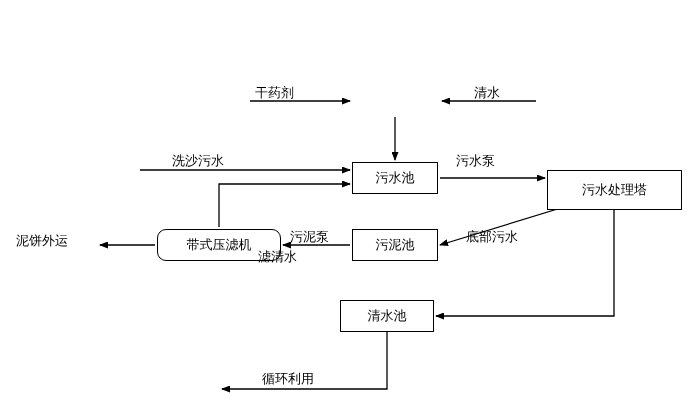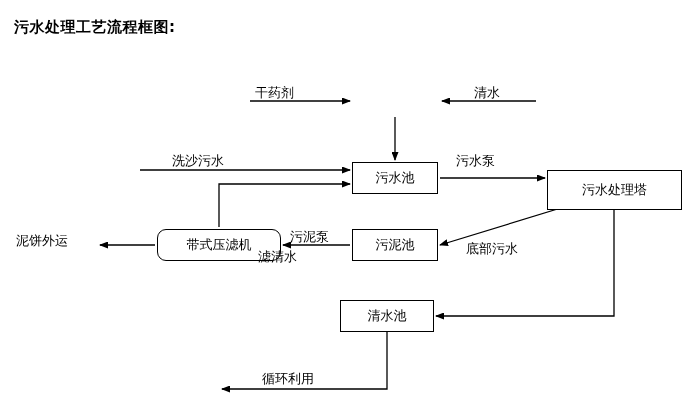--- a/index.html
+++ b/index.html
@@ -58,21 +58,20 @@
     stroke: #000000;
     stroke-width: 1.3;
     fill: none;
   }
 </style>
 </head>
 <body>
 
 <div id="diagram-root">
 
-  <div class="title">污水处理工艺流程框图:</div>
 
   <svg class="edges" viewBox="0 0 700 420">
     <defs>
       <marker id="arrow" markerWidth="9" markerHeight="7" refX="8" refY="3.5" orient="auto" markerUnits="userSpaceOnUse">
         <polygon points="0,0 9,3.5 0,7" fill="#000000"></polygon>
       </marker>
     </defs>
 
     <line x1="250" y1="101" x2="350" y2="101" marker-end="url(#arrow)"></line>
 
@@ -118,16 +117,16 @@
     <span>清水池</span>
   </div>
 
   <div class="label" style="left:255px; top:84px;">干药剂</div>
   <div class="label" style="left:474px; top:84px;">清水</div>
   <div class="label" style="left:172px; top:152px;">洗沙污水</div>
   <div class="label" style="left:456px; top:152px;text-align:right;">污水泵</div>
   <div class="label" style="left:258px; top:208px;margin-top:40px;">滤清水</div>
   <div class="label" style="left:16px; top:232px;">泥饼外运</div>
   <div class="label" style="left:290px; top:228px;">污泥泵</div>
-  <div class="label" style="left:466px; top:228px;margin-top:12px;">底部污水</div>
+  <div class="label" style="left:466px; top:228px;">底部污水</div>
   <div class="label" style="left:262px; top:370px;">循环利用</div>
 
 </div>
 
 </body></html>

